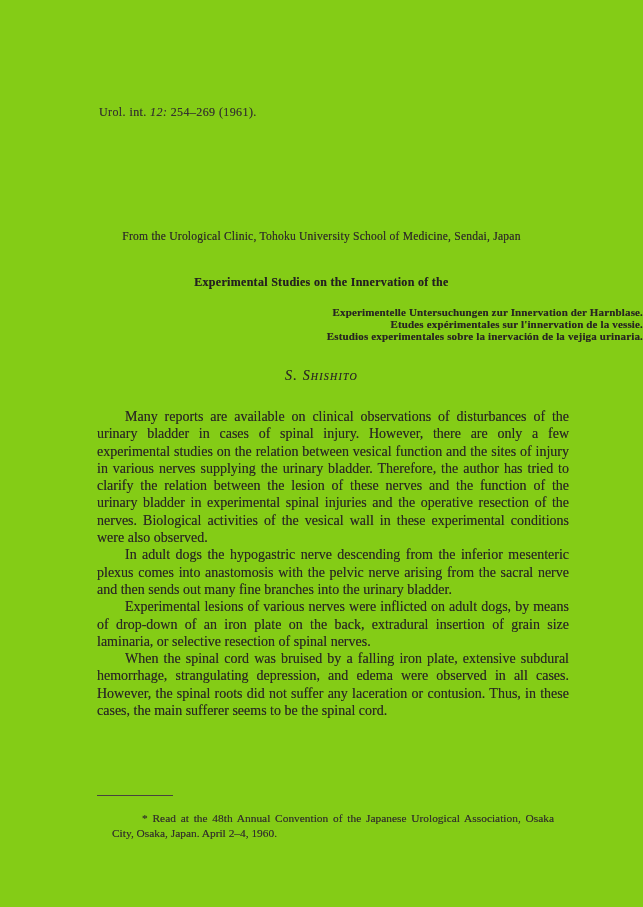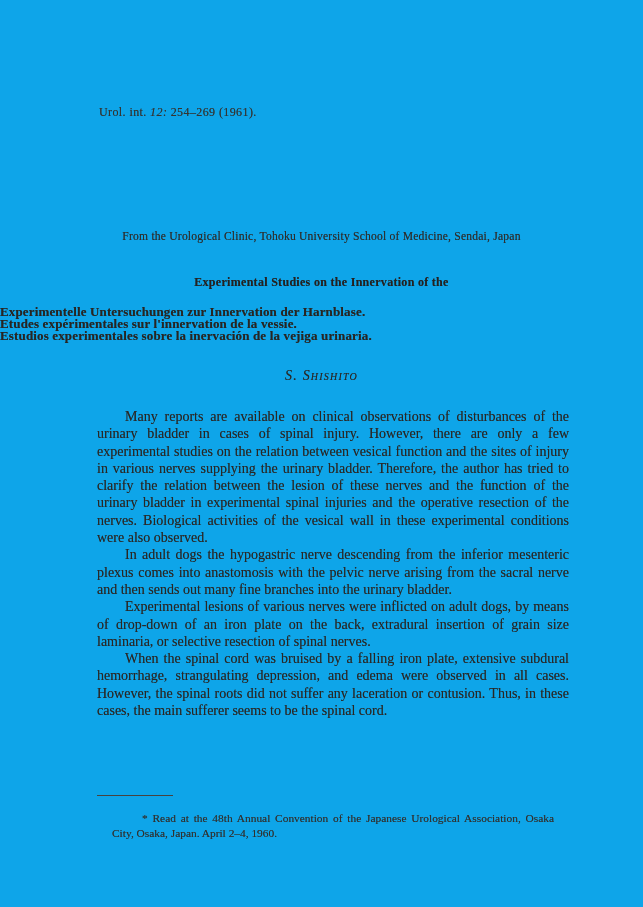--- a/index.html
+++ b/index.html
@@ -4,21 +4,21 @@
 <style>
   html, body {
     margin: 0;
     padding: 0;
     background: #ffffff;
   }
   .page {
     position: relative;
     width: 643px;
     height: 907px;
-    background: #0ea5e9;
+    background: #84cc16;
     color: #2a2724;
     font-family: "Liberation Serif", "DejaVu Serif", serif;
     overflow: hidden;
     text-shadow: 0 0 0.5px rgba(42, 39, 36, 0.55);
   }
   .citation {
     position: absolute;
     top: 105px;
     left: 99px;
     font-size: 12px;
@@ -48,22 +48,22 @@
     font-weight: bold;
     line-height: 20.5px;
     letter-spacing: 0.3px;
     color: #242120;
   }
   .translations {
     position: absolute;
     top: 306px;
     left: 0;
     right: 0;
-    text-align: left;
-    font-size: 13px;
+    text-align: right;
+    font-size: 11px;
     font-weight: bold;
     line-height: 12.2px;
     letter-spacing: 0.15px;
     color: #282522;
   }
   .author {
     position: absolute;
     top: 368px;
     left: 0;
     right: 0;

